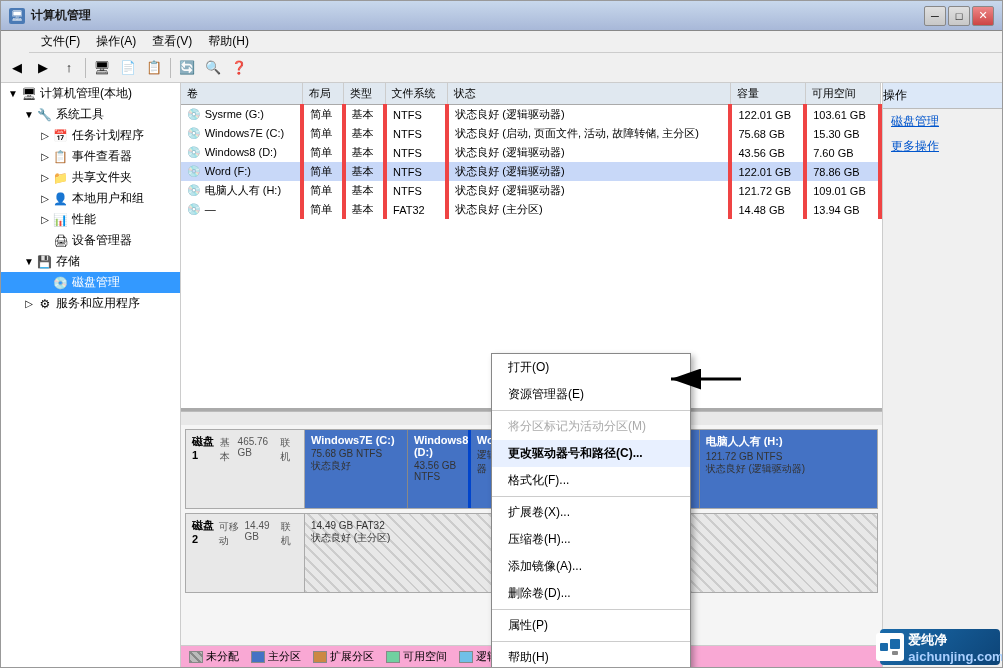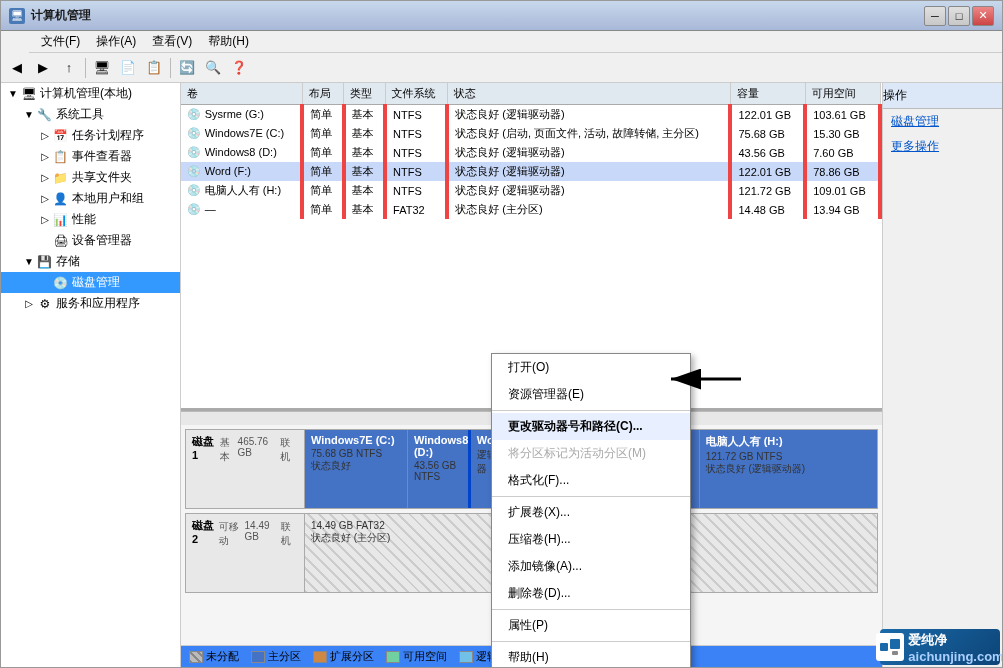--- a/index.html
+++ b/index.html
@@ -250,21 +250,21 @@
 
     .partition-block:last-child { border-right: none; }
     .partition-block .part-name { font-weight: bold; font-size: 11px; }
     .partition-block .part-info { color: #333; margin-top: 2px; }
     .part-primary { background: #4472c4; color: white; }
     .part-selected { outline: 3px solid #004080; }
 
     
     .legend-bar {
       height: 22px;
-      background: #3b82f6;
+      background: #f9a8d4;
       border-top: 1px solid #ccc;
       display: flex;
       align-items: center;
       padding: 0 8px;
       gap: 12px;
       font-size: 11px;
       flex-shrink: 0;
     }
 
     .legend-item {
@@ -623,22 +623,22 @@
         <div class="ops-header">操作</div>
         <div class="ops-link">磁盘管理</div>
         <div class="ops-link">更多操作</div>
       </div>
 
       <div class="context-menu-overlay">
         <div class="context-menu">
           <div class="ctx-item">打开(O)</div>
           <div class="ctx-item">资源管理器(E)</div>
           <div class="ctx-sep"></div>
+          <div class="ctx-item disabled">将分区标记为活动分区(M)</div>
           <div class="ctx-item highlighted" style="font-weight:bold;">更改驱动器号和路径(C)...</div>
-          <div class="ctx-item disabled">将分区标记为活动分区(M)</div>
           <div class="ctx-item">格式化(F)...</div>
           <div class="ctx-sep"></div>
           <div class="ctx-item">扩展卷(X)...</div>
           <div class="ctx-item">压缩卷(H)...</div>
           <div class="ctx-item">添加镜像(A)...</div>
           <div class="ctx-item">删除卷(D)...</div>
           <div class="ctx-sep"></div>
           <div class="ctx-item">属性(P)</div>
           <div class="ctx-sep"></div>
           <div class="ctx-item">帮助(H)</div>

